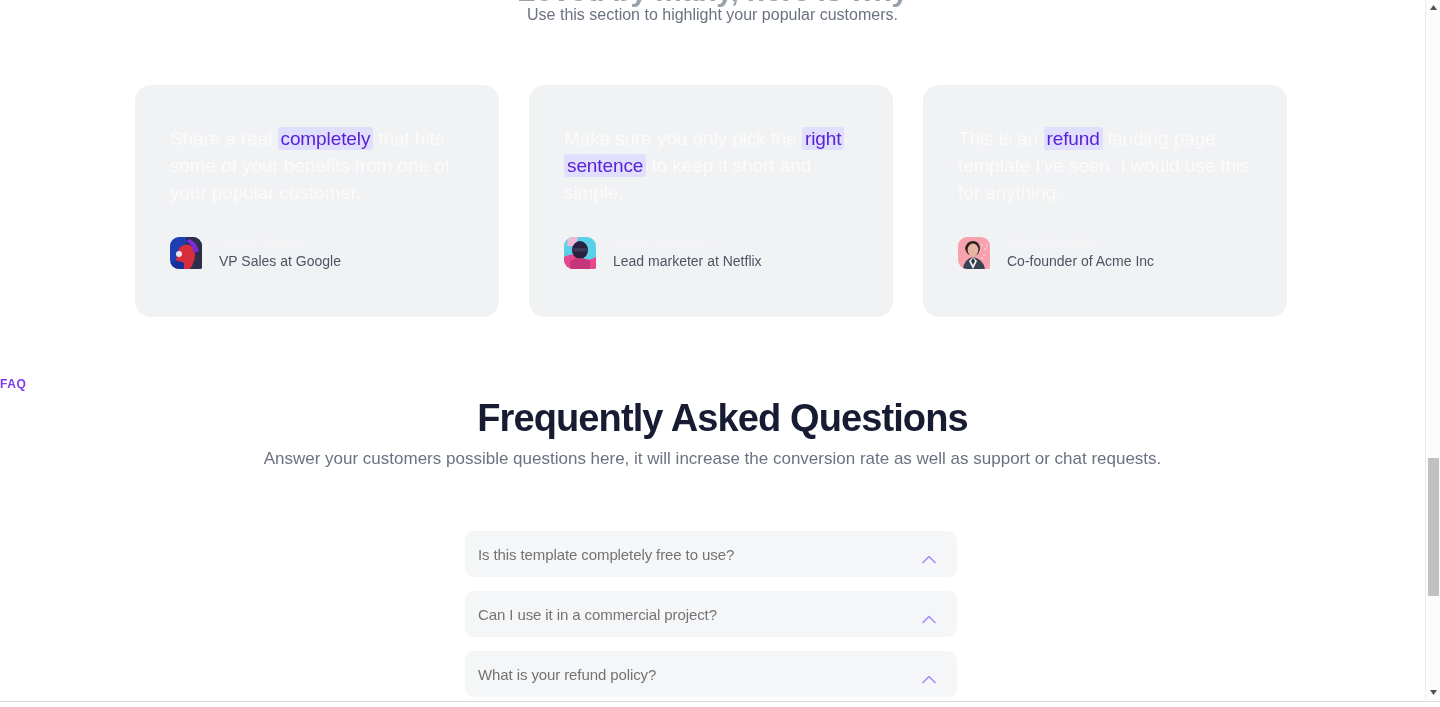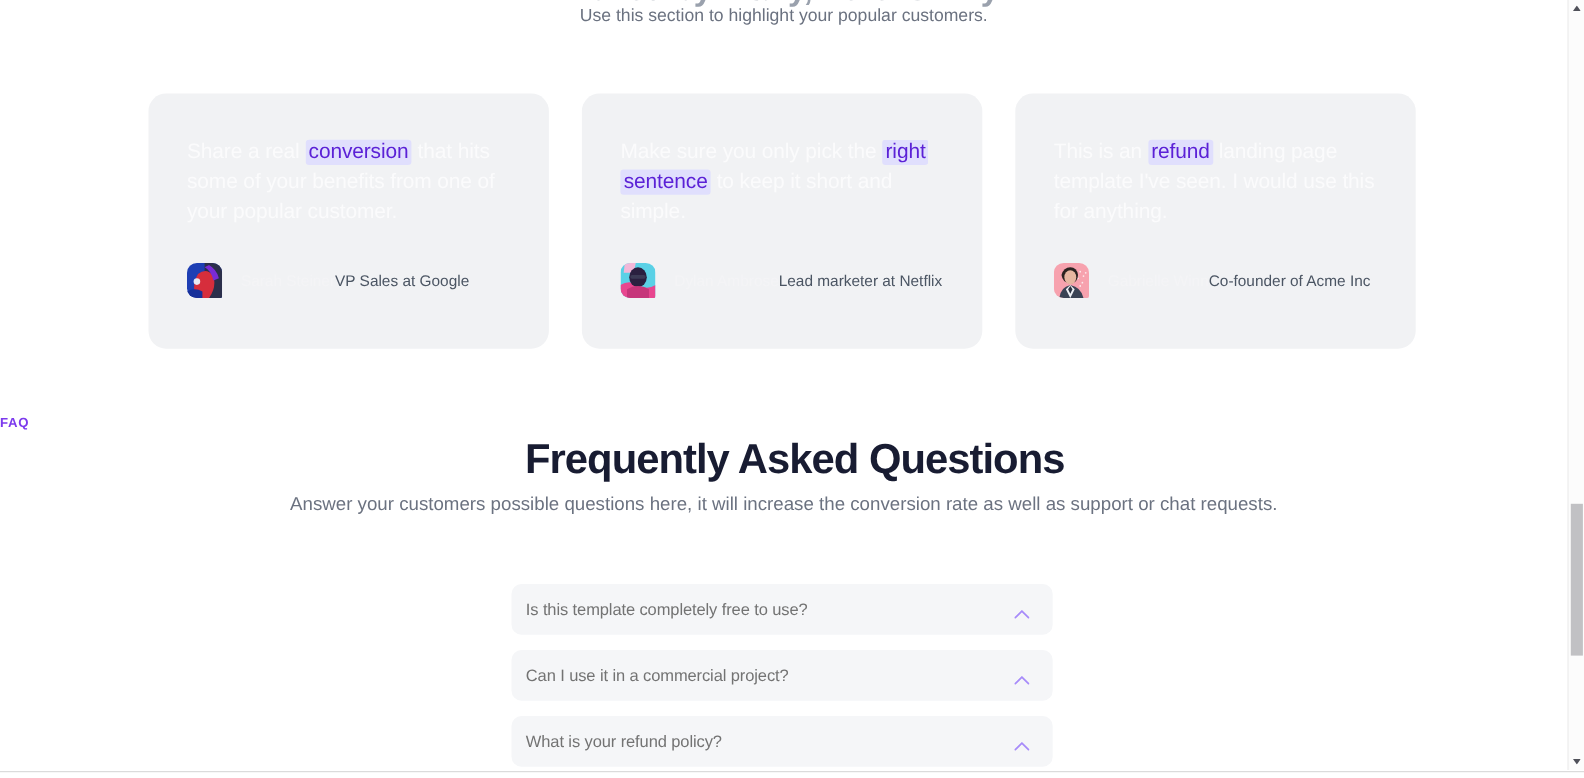--- a/index.html
+++ b/index.html
@@ -83,21 +83,21 @@
     gap:17px;
   }
   .avatar {
     width:32px; height:32px;
     border-radius:9px 9px 2px 9px;
     overflow:hidden;
     flex:none;
     position:relative;
   }
   .avatar svg { display:block; width:32px; height:32px; }
-  .person-meta { display:flex; flex-direction:row; }
+  .person-meta { display:flex; flex-direction:column; }
   .person-name {
     font-size:14px;
     line-height:18px;
     color:#f4f4f6;
     font-weight:400;
   }
   .person-role {
     font-size:14px;
     line-height:19px;
     color:#4b5563;
@@ -195,21 +195,21 @@
   <div class="page">
 
     <div class="clipped-heading">Loved by many, here is why</div>
 
     <div class="section-sub">Use this section to highlight your popular customers.</div>
 
     <div class="cards">
 
       <div class="card">
         <div class="quote">
-          <span>Share a real </span><span class="hl">conversion</span><span> that hits some of your benefits from one of your popular customer.</span>
+          <span>Share a real </span><span class="hl">completely</span><span> that hits some of your benefits from one of your popular customer.</span>
         </div>
         <div class="person">
           <div class="avatar">
             <svg viewBox="0 0 32 32" xmlns="http://www.w3.org/2000/svg">
               <rect width="32" height="32" fill="#1e3fb4"></rect>
               <path d="M16 0 H32 V32 H16 Z" fill="#2b2f4a"></path>
               <path d="M10 10 q8 -6 14 2 q3 10 -4 20 H8 q-4 -12 2 -22 Z" fill="#d62e3c"></path>
               <circle cx="9" cy="17" r="3" fill="#e8e8f2"></circle>
               <path d="M20 2 q7 4 9 12 l-5 2 q-2 -9 -8 -12 Z" fill="#7a2bd6"></path>
               <path d="M0 26 q7 -4 14 0 l0 6 H0 Z" fill="#17309a"></path>

